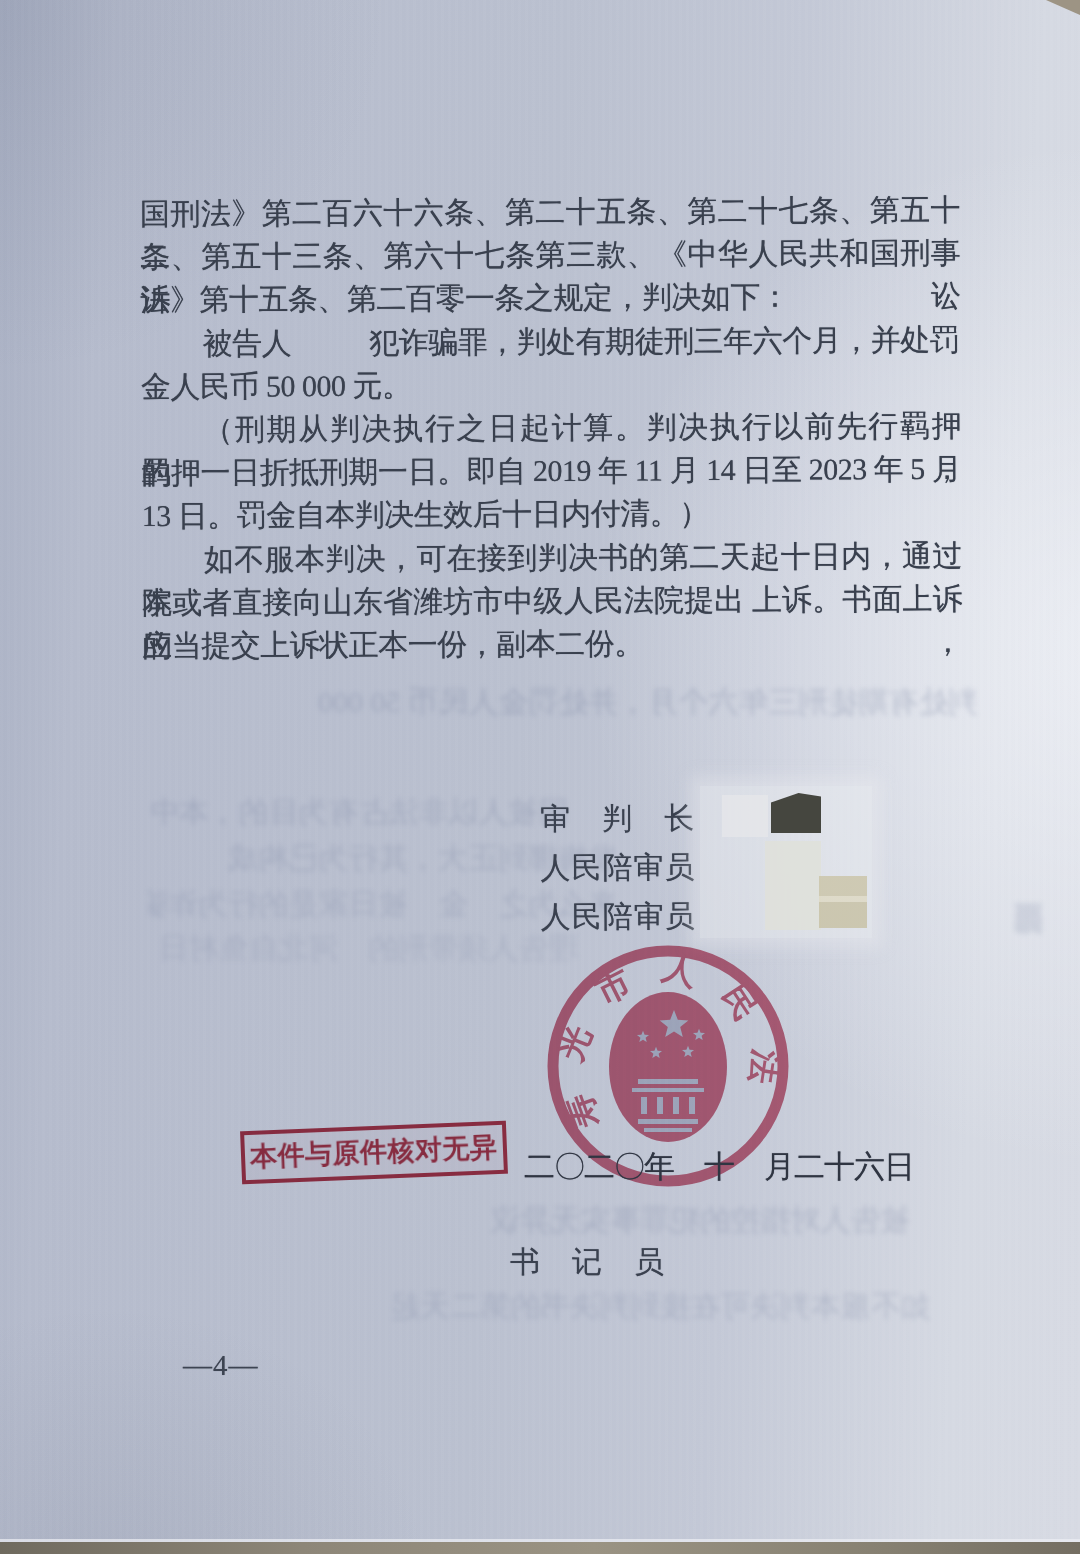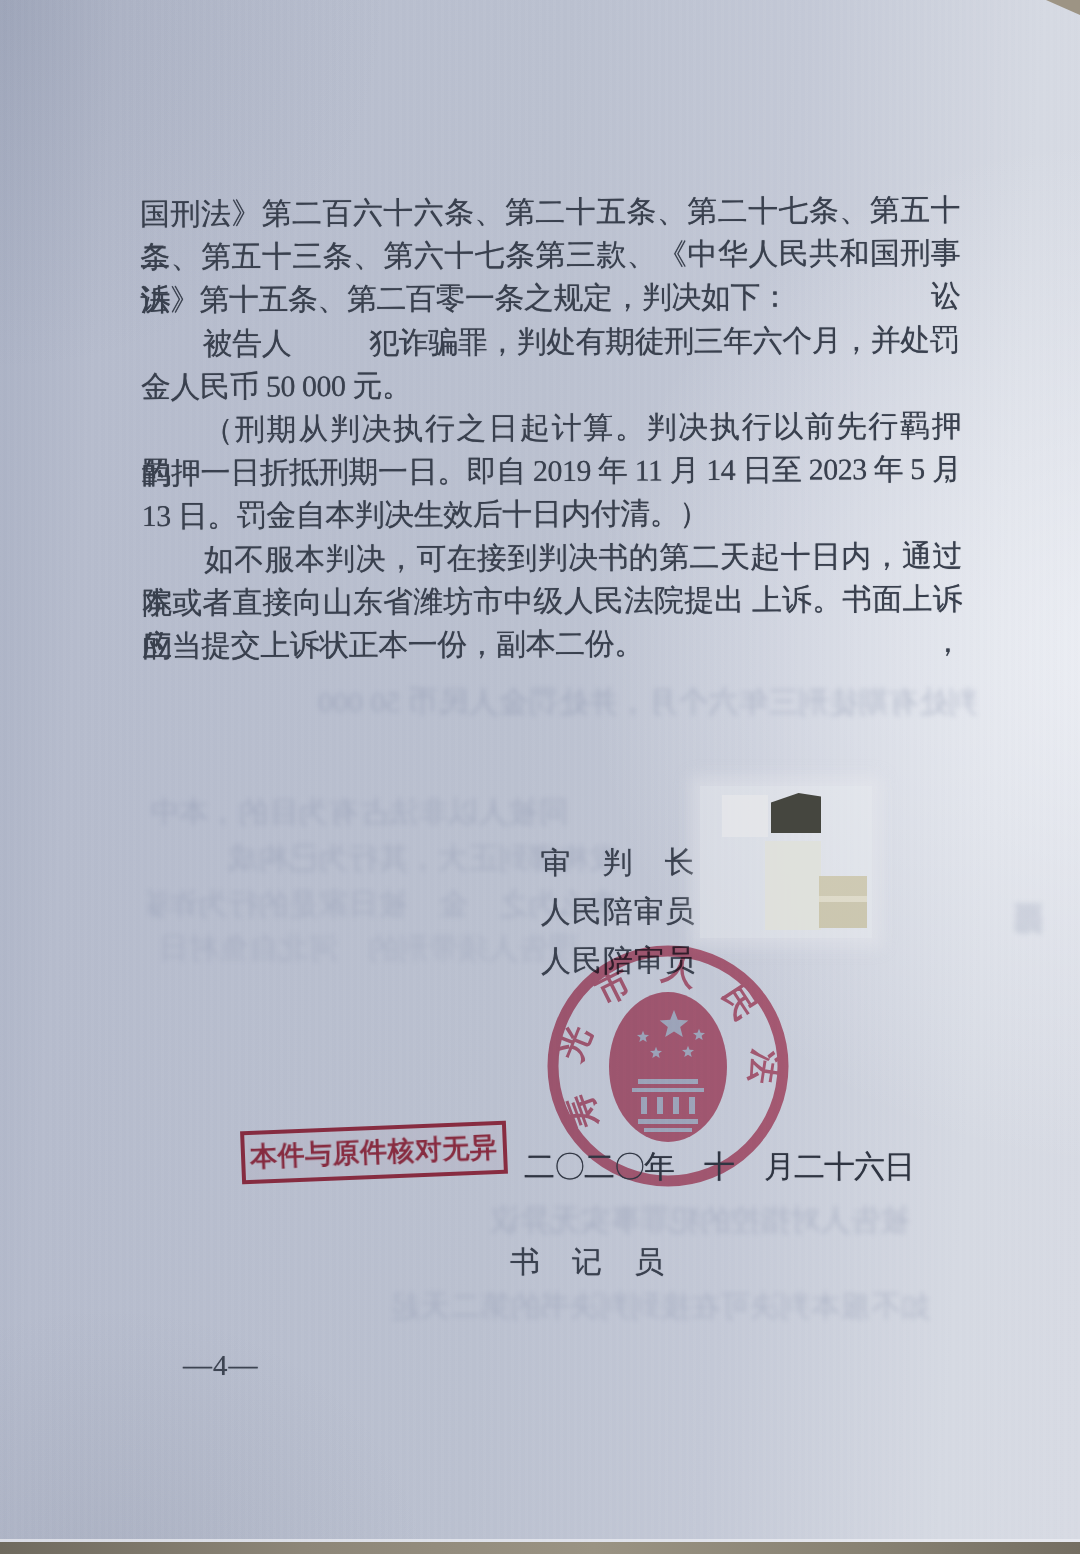--- a/index.html
+++ b/index.html
@@ -19,21 +19,21 @@
   .line{
     position:absolute;left:143px;width:820px;height:43px;
     font-size:30px;line-height:43px;letter-spacing:-0.5px;color:#39404e;
     text-shadow:0 0 0.7px rgba(57,64,78,0.75);
   }
   .fill{text-align:justify;text-align-last:justify;}
   .indent{text-indent:62px;}
   .name-gap{display:inline-block;width:78px;height:1px;}
   
   .sig{position:absolute;left:540px;font-size:30px;letter-spacing:1px;color:#3a414f;
-       text-shadow:0 0 0.7px rgba(57,64,78,0.7);white-space:nowrap;margin-top:44px;}
+       text-shadow:0 0 0.7px rgba(57,64,78,0.7);white-space:nowrap;}
   .redact{position:absolute;}
   .r-haze{left:700px;top:786px;width:172px;height:152px;background:rgba(238,239,241,0.45);
           box-shadow:0 0 14px 10px rgba(238,239,241,0.35);}
   .r-dark{left:771px;top:793px;width:50px;height:40px;background:#45463f;
           clip-path:polygon(0 24%,55% 0,100% 9%,100% 100%,0 100%);}
   .r-lite0{left:722px;top:795px;width:46px;height:42px;background:rgba(233,234,235,0.6);}
   .r-lite1{left:765px;top:841px;width:56px;height:89px;background:rgba(223,224,217,0.85);}
   .r-tan{left:819px;top:876px;width:48px;height:52px;
          background:linear-gradient(to bottom,#cbc5aa 0 38%,#ded9c4 38% 50%,#c8c2a6 50% 100%);opacity:.85;}
   

